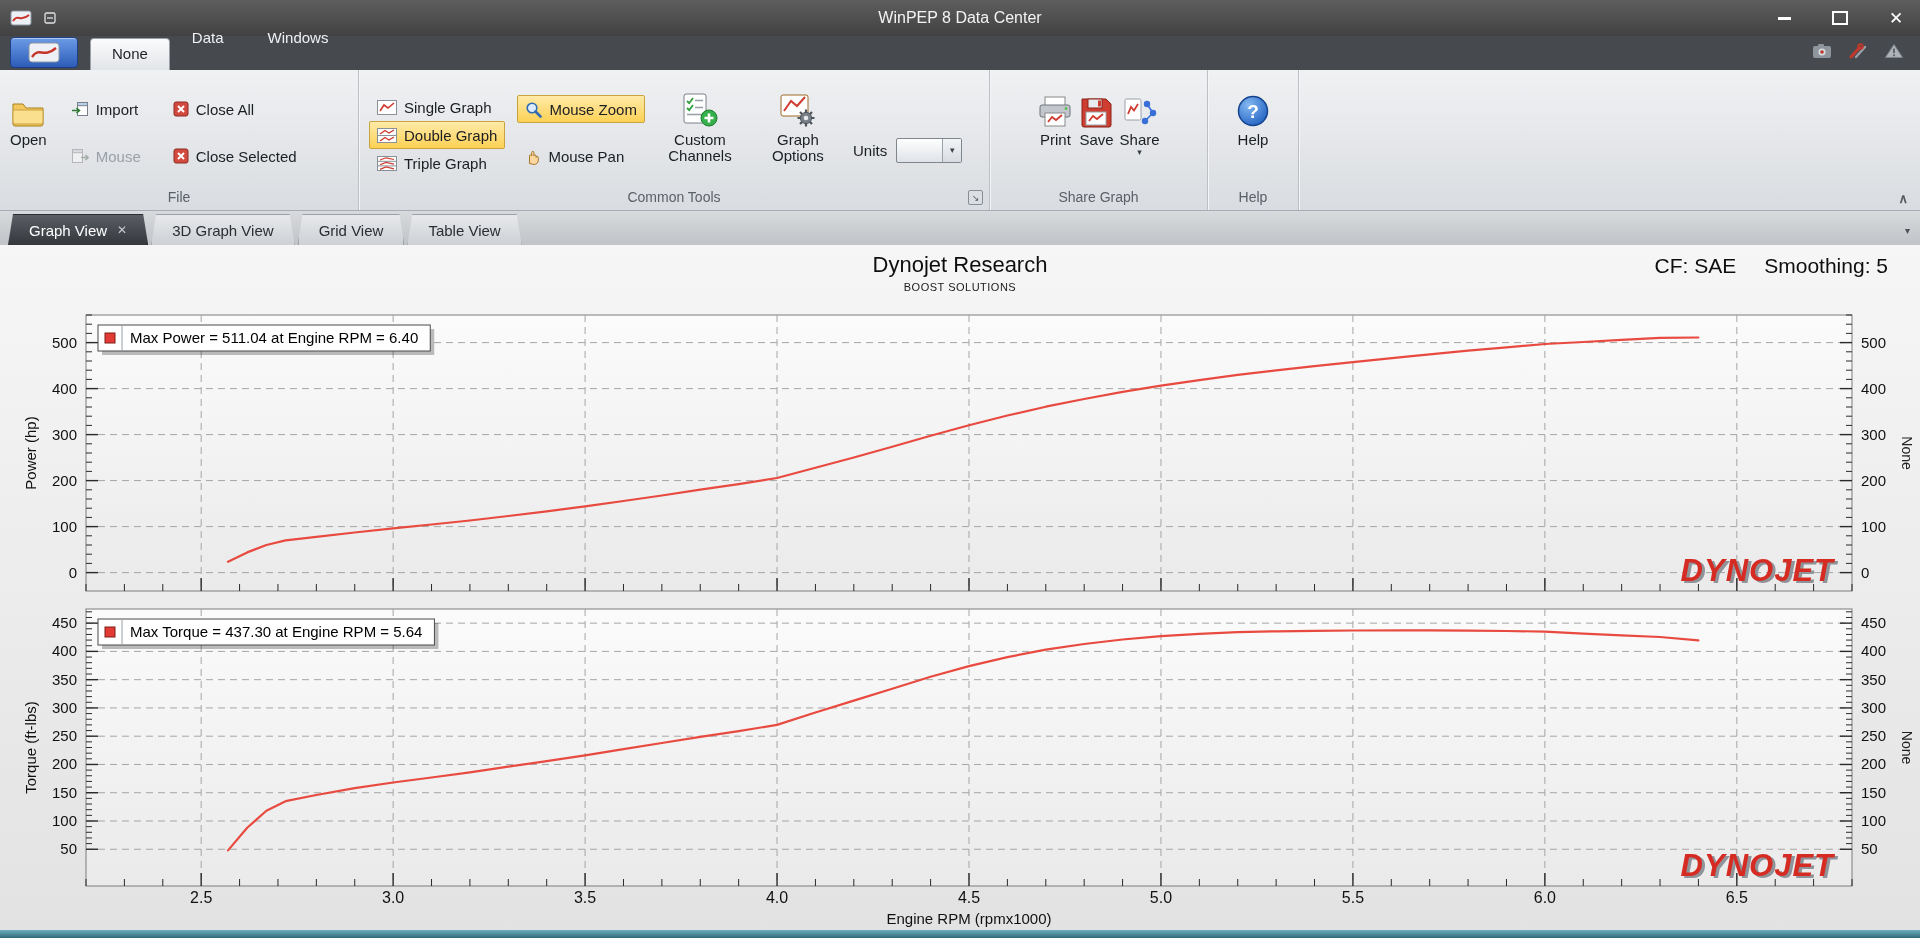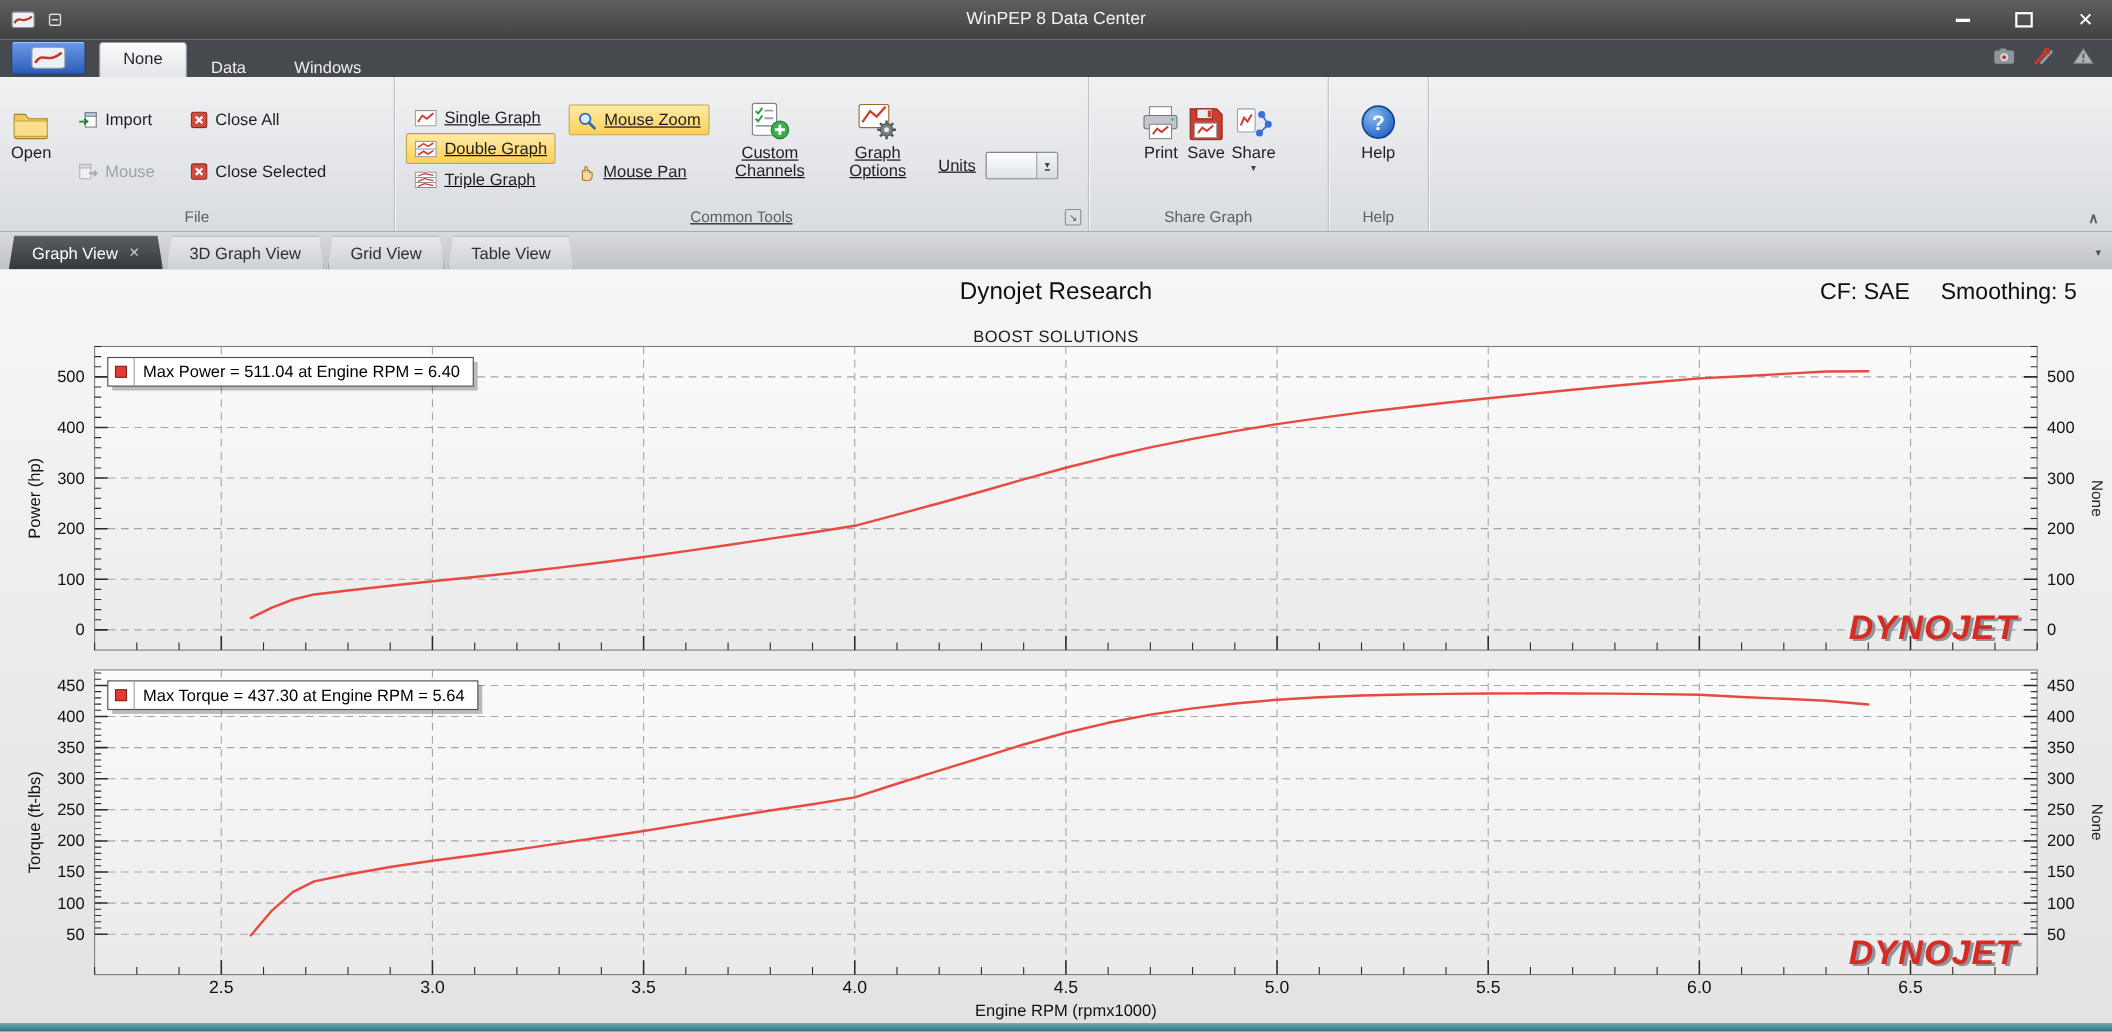--- a/index.html
+++ b/index.html
@@ -13,32 +13,32 @@
   .tb-title{margin:0 auto;font-size:16px;color:#f3f3f3;}
   .tb-btns{position:absolute;right:14px;top:0;height:100%;display:flex;align-items:center;gap:36px;}
   .tbb{display:flex;align-items:center;justify-content:center;width:20px;height:20px;cursor:default;}
   .min-glyph{width:13px;height:3px;background:#fff;display:block;}
   .max-glyph{width:12px;height:10px;border:2px solid #fff;display:block;}
   .tbb.close{font-size:17px;color:#fff;}
 
   
   .tabrow{height:34px;background:#46494e;display:flex;align-items:flex-end;padding-left:10px;position:relative;}
   .app-button{width:66px;height:29px;margin:0 12px 2px 0;border-radius:4px;background:linear-gradient(#6b9be6,#2d5cb8);border:1px solid #1e3f86;display:flex;align-items:center;justify-content:center;box-shadow:inset 0 1px 0 rgba(255,255,255,.45);}
-  .rtab{padding:7px 22px 0;font-size:15px;color:#eef0f3;}
+  .rtab{padding:7px 22px 24px;font-size:15px;color:#eef0f3;}
   .rtab.active{background:linear-gradient(#fcfcfd,#e9ebee 70%,#e2e5e9);color:#1d2024;border:1px solid #9aa0a8;border-bottom:none;border-radius:4px 4px 0 0;padding:6px 21px 8px;}
   .tabrow-icons{position:absolute;right:16px;top:7px;display:flex;gap:16px;align-items:center;}
   .tabrow-icons svg{display:block;}
 
   
   .ribbon{height:140px;background:linear-gradient(#f0f1f3,#d9dce0);border-bottom:1px solid #a8adb3;display:flex;position:relative;}
   .rgroup{position:relative;display:flex;flex-direction:column;border-right:1px solid #bcc0c5;box-shadow:1px 0 0 #f4f5f7;}
   .rg-content{flex:1;display:flex;padding:0 10px;}
   .rg-label{height:24px;line-height:22px;text-align:center;font-size:14px;color:#5b6068;}
   .g-file{width:358px;}
-  .g-common{width:630px;text-decoration:underline;}
+  .g-common{width:630px;}
   .g-share{width:217px;}
   .g-help{width:90px;}
 
   .bigbtn{display:flex;flex-direction:column;align-items:center;padding-top:20px;font-size:15px;color:#1b1e22;border-radius:3px;cursor:default;}
   .bigbtn .bicon{height:38px;display:flex;align-items:flex-end;margin-bottom:4px;}
   .bigbtn .blabel{text-align:center;line-height:16px;}
   .w80{width:86px;}
   .vstack{display:flex;flex-direction:column;}
   .pad25{padding-top:25px;gap:19px;}
   .tight{padding-top:23px;gap:0;}
@@ -61,21 +61,21 @@
   .doctabs{height:34px;background:linear-gradient(#d8dadd,#c0c3c7);display:flex;align-items:flex-end;padding-left:8px;position:relative;}
   .dtab{height:30px;padding:0 20px;font-size:15px;color:#2b2e33;background:linear-gradient(#e7e9ec,#cdd0d4);border:1px solid #9ba1a7;border-bottom:none;margin-right:3px;display:flex;align-items:center;gap:10px;clip-path:polygon(5px 0,calc(100% - 5px) 0,100% 100%,0 100%);}
   .dtab.active{background:linear-gradient(#5a5e64,#34373c);color:#fff;border-color:#2c2f33;}
   .dclose{font-size:12px;color:#c9ccd0;}
   .dtabs-more{position:absolute;right:10px;bottom:9px;font-size:10px;color:#4c5157;}
 
   
   .chart-region{height:694px;background:linear-gradient(#f6f6f6,#e2e2e2);padding:0 14px;position:relative;}
   .chart-header{height:54px;position:relative;text-align:center;padding-top:7px;box-sizing:border-box;}
   .chart-title{font-size:22px;color:#0e0e0e;}
-  .chart-subtitle{font-size:15px;color:#1a1a1a;letter-spacing:.5px;margin-top:20px;}
+  .chart-subtitle{font-size:11px;color:#1a1a1a;letter-spacing:.5px;margin-top:3px;}
   .chart-cf{position:absolute;right:18px;top:9px;font-size:21px;color:#0e0e0e;display:flex;gap:28px;}
   #charts-svg{display:block;width:1900px;height:632px;}
   svg text{font-family:"Liberation Sans",sans-serif;}
 
   .bottom-strip{position:absolute;left:0;right:0;bottom:0;height:8px;background:linear-gradient(#6fb0bc,#2e6b79);}
 </style>
 </head>
 <body>
 
 <div class="window">

